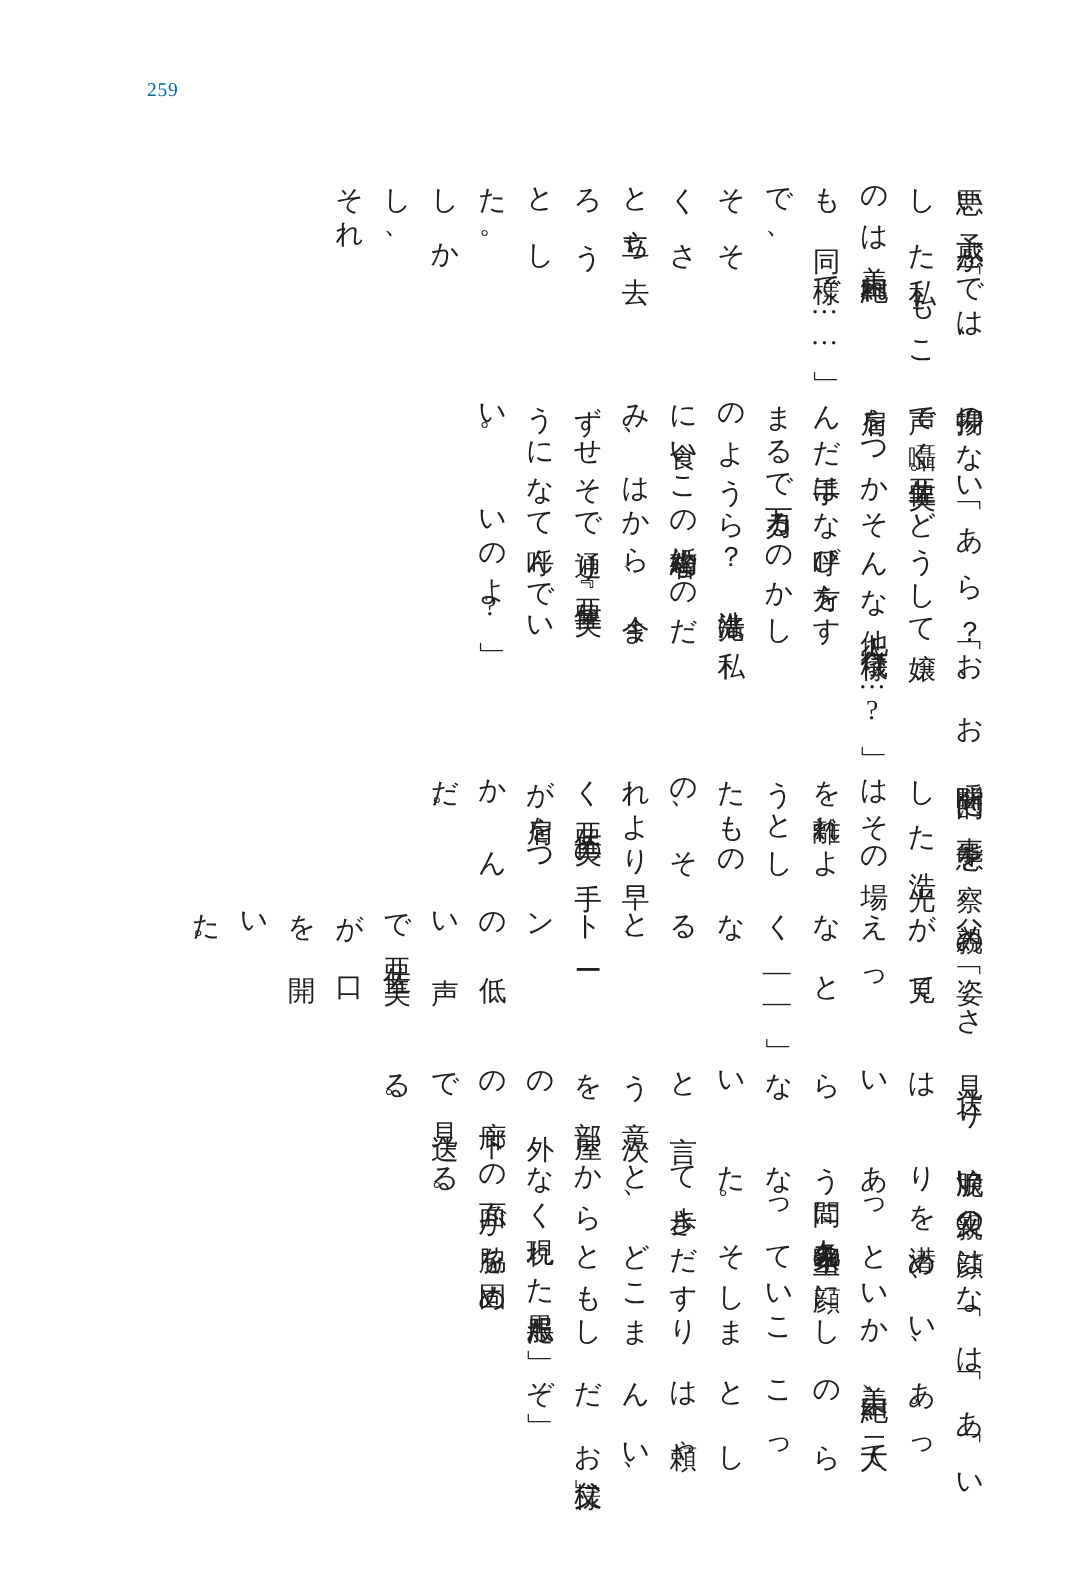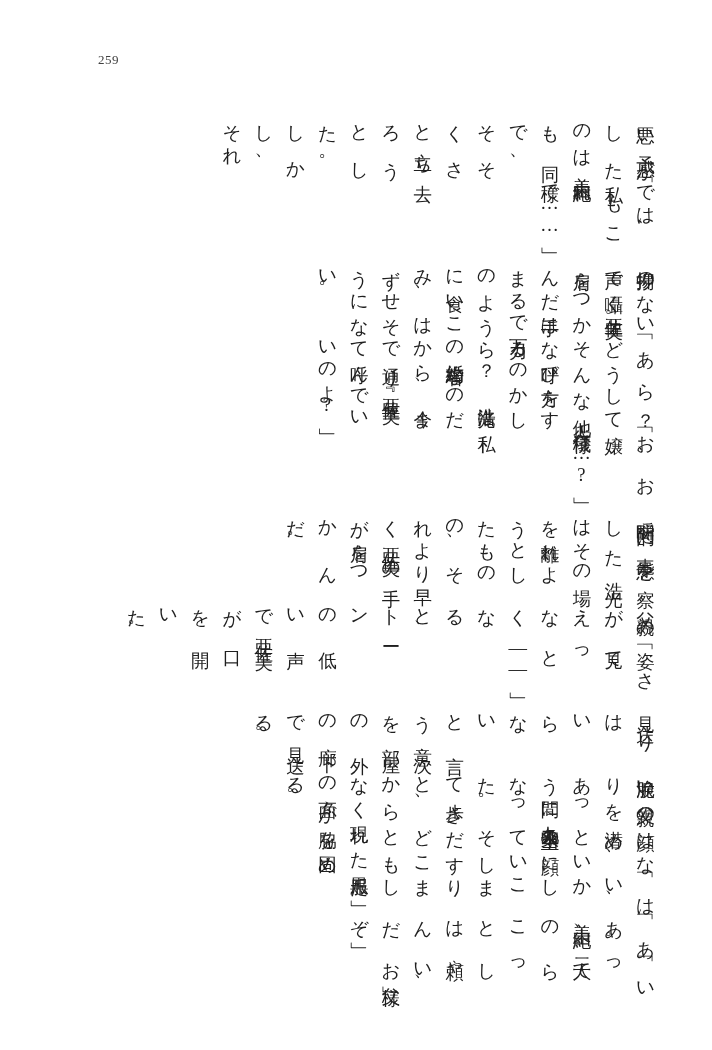--- a/index.html
+++ b/index.html
@@ -20,21 +20,21 @@
     width: 712px;
     height: 1050px;
     box-sizing: border-box;
   }
   .page-number {
     position: absolute;
     top: 52px;
     left: 98px;
     font-size: 13px;
     letter-spacing: 0.5px;
-    color: #404040;
+    color: #0369a1;
     font-family: "Liberation Serif", "DejaVu Serif", serif;
   }
   .text-body {
     position: absolute;
     top: 112px;
     left: 56px;
     width: 604px;
     height: 880px;
     writing-mode: vertical-rl;
     text-orientation: upright;

